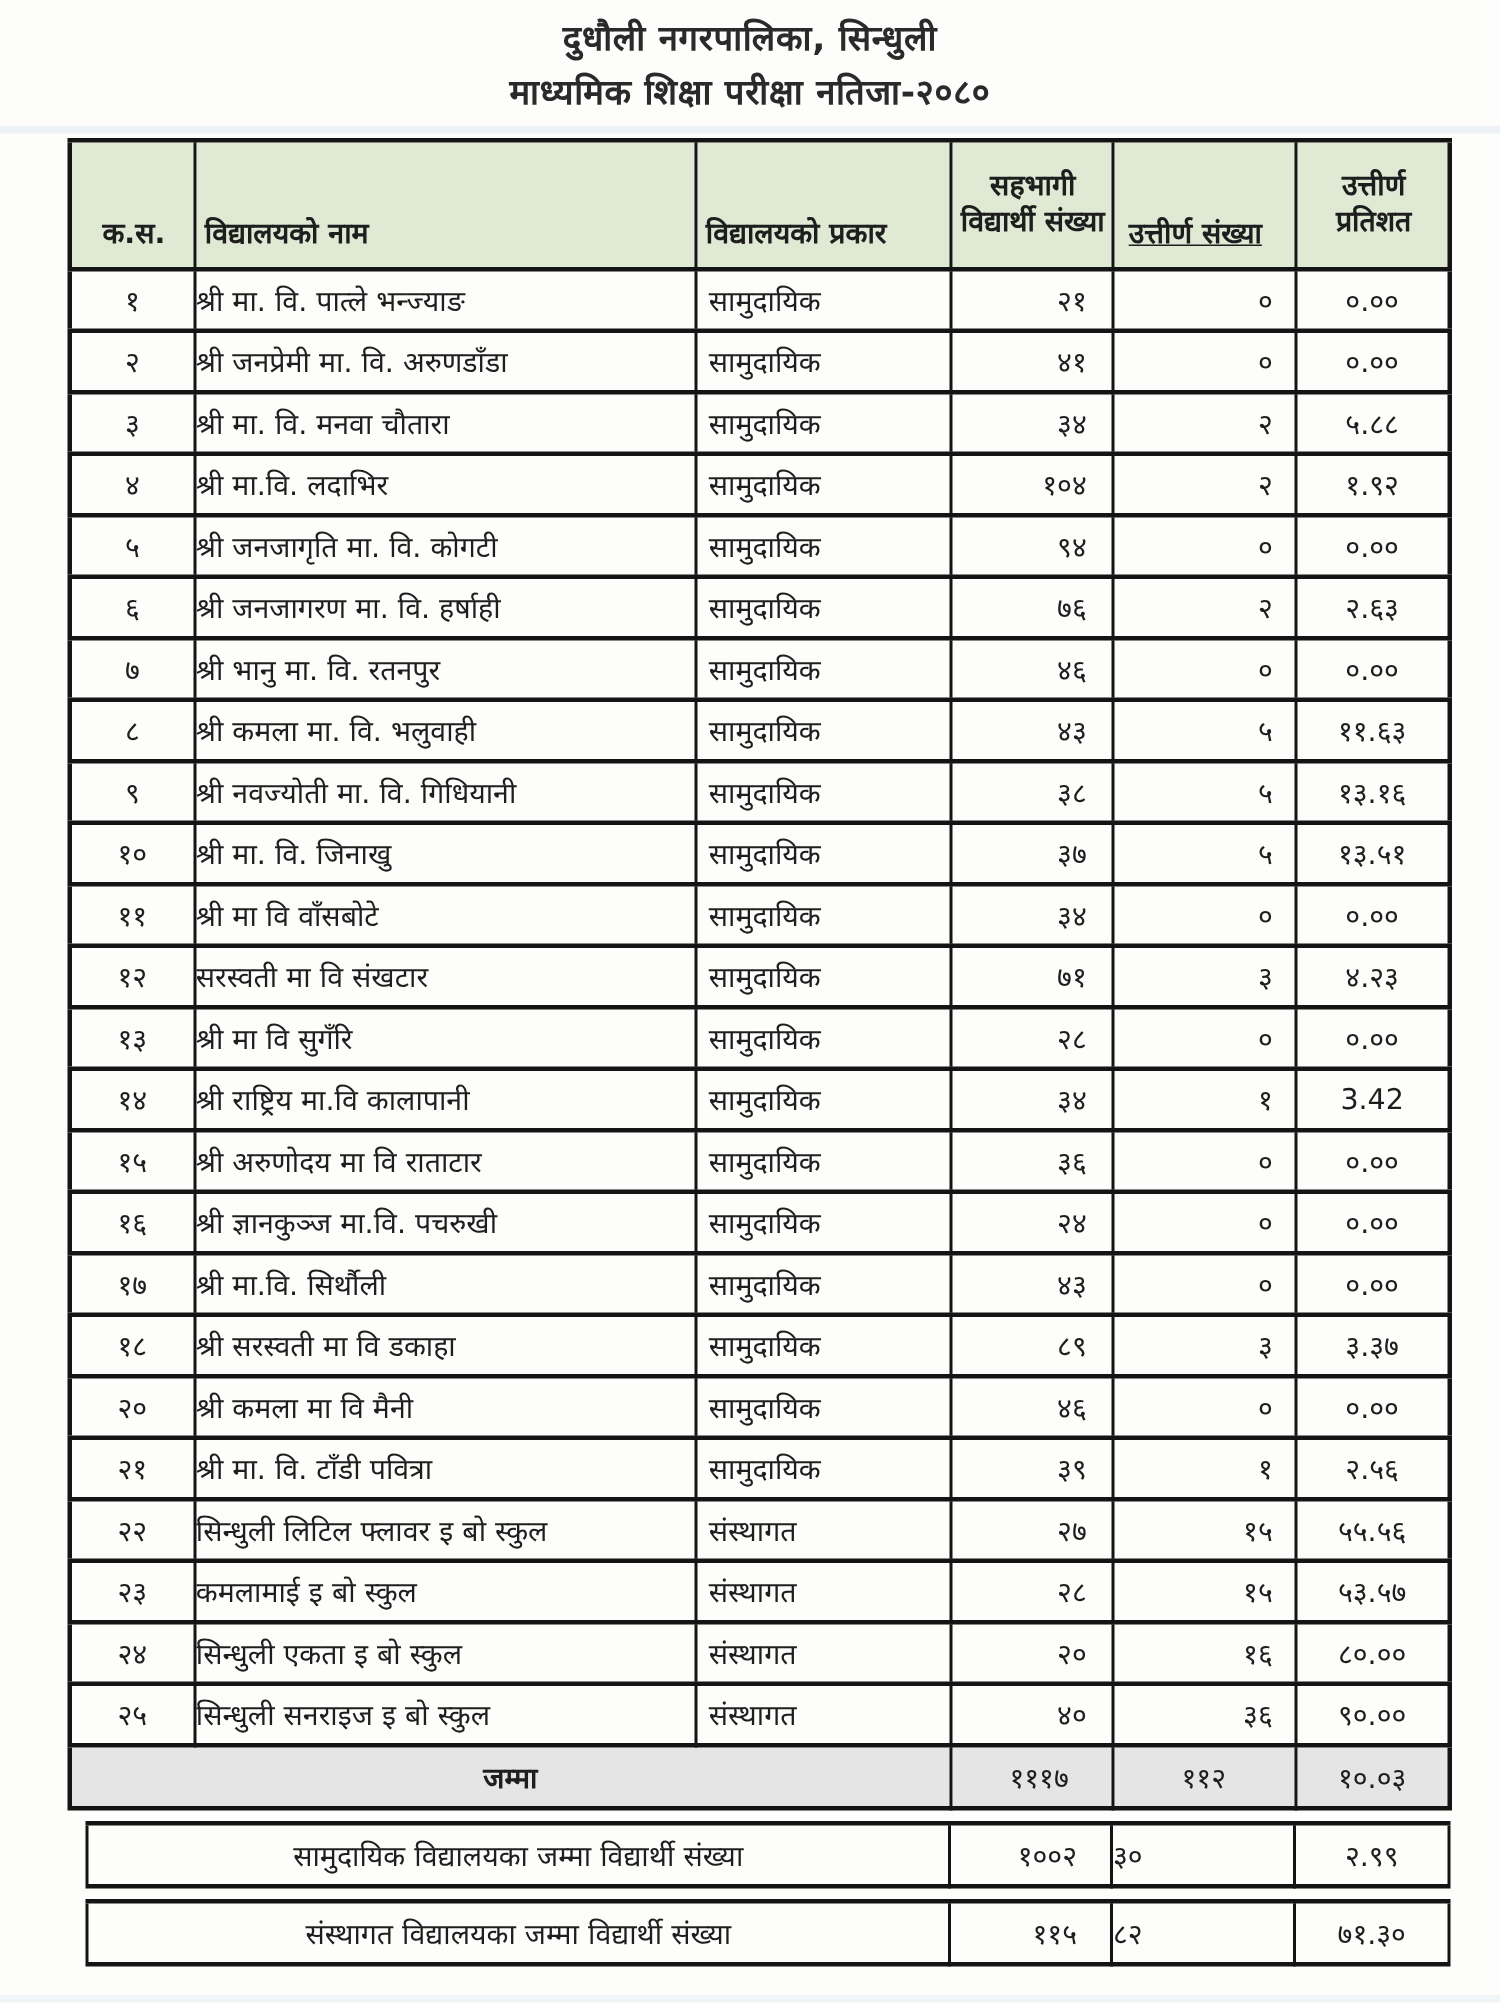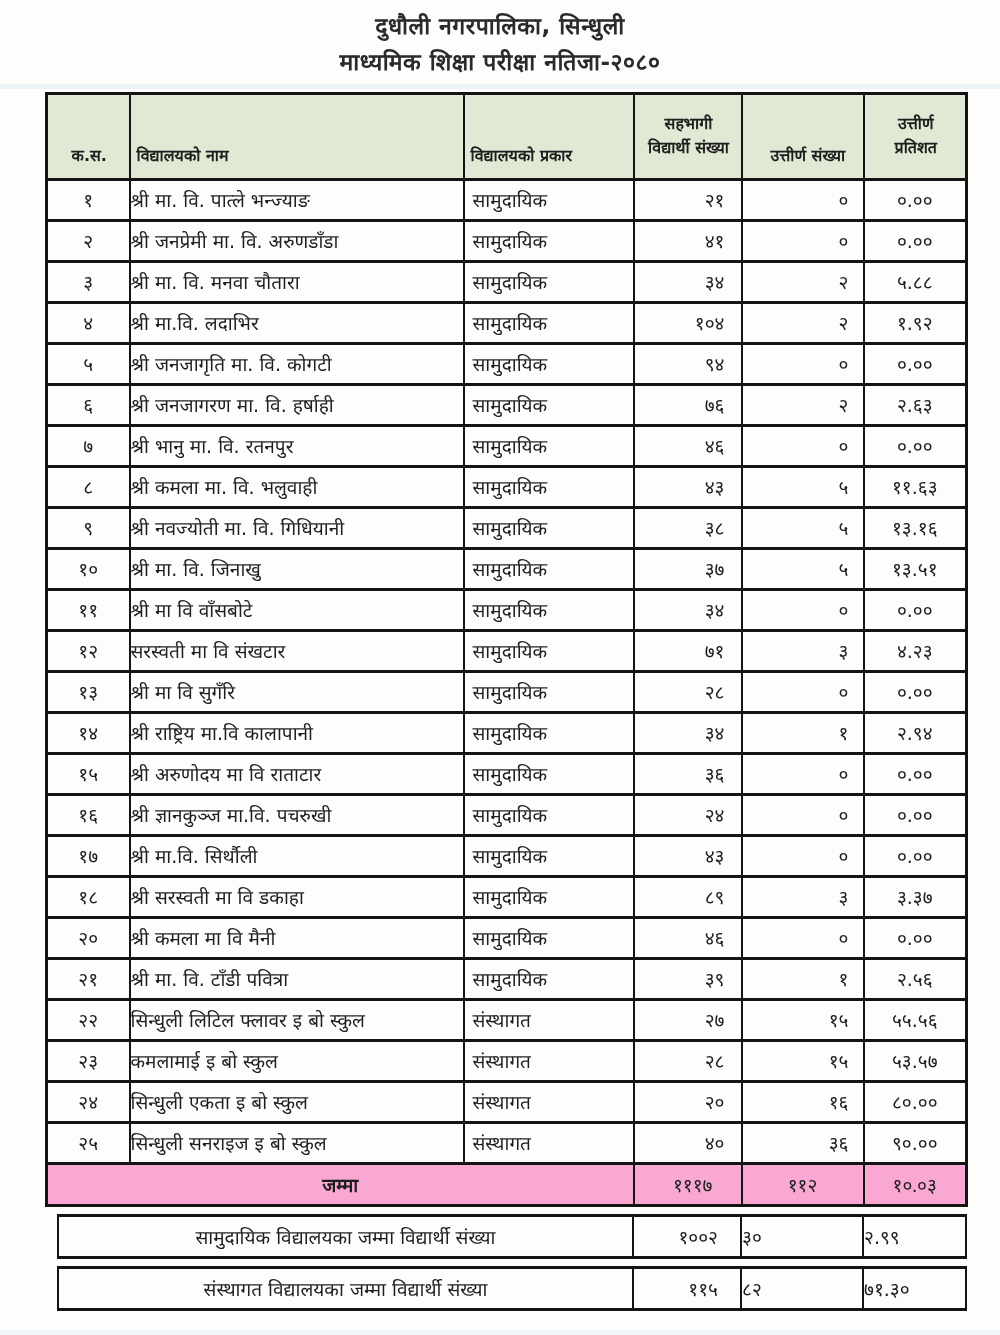--- a/index.html
+++ b/index.html
@@ -33,51 +33,51 @@
     border: 2px solid #141414;
     font-weight: 500;
     overflow: hidden; white-space: nowrap;
   }
   tr { border-top: 3px solid #141414; border-bottom: 3px solid #141414; }
 
   thead th {
     height: 86px;
     background: #dfe9d4;
     vertical-align: bottom;
-    font-size: 16px; font-weight: 600;
+    font-size: 19px; font-weight: 600;
     padding: 4px 4px 10px 6px;
     line-height: 24px;
   }
   th.c-sn { text-align: center; }
   th.c-name { text-align: left; }
   th.c-type { text-align: left; }
   th.c-part { text-align: center; vertical-align: middle; padding-bottom: 6px; }
-  th.c-pass { text-align: left; padding-left: 28px; }
+  th.c-pass { text-align: left; padding-left: 10px; text-decoration: underline; }
   th.c-pct { text-align: center; vertical-align: middle; padding-bottom: 6px; }
 
   tbody td { height: 41px; font-size: 19px; background: #fdfdfb; }
   td.c-sn  { text-align: center; }
   td.c-name{ text-align: left; padding-left: 0; }
   td.c-type{ text-align: left; padding-left: 8px; }
   td.c-part{ text-align: right; padding-right: 16px; }
   td.c-pass{ text-align: right; padding-right: 14px; }
   td.c-pct { text-align: center; }
 
-  tfoot td { height: 42px; font-size: 19px; background: #f9a8d4; font-family: Liberation Serif, serif; }
+  tfoot td { height: 42px; font-size: 19px; background: #e5e5e5; }
   td.t-label { text-align: center; font-weight: 600; }
   td.t-part { text-align: right; padding-right: 28px; }
   td.t-pass { text-align: center; }
   td.t-pct  { text-align: center; }
 
   table.sub { width: 908px; margin: 7px 0 0 12px; border: 1px solid #15803d; }
   table.sub td { height: 42px; font-size: 19px; background: #fdfdfb; }
   td.s-label { text-align: center; font-weight: 500; }
   td.s-part { text-align: right; padding-right: 22px; }
   td.s-pass { text-align: left; padding-right: 16px; }
-  td.s-pct  { text-align: left; }
+  td.s-pct  { text-align: center; }
 </style>
 </head>
 <body>
 
 <div class="scan-tint-top"></div>
 <div class="scan-tint-bottom"></div>
 
 <div class="titles">
   <div class="title-line">दुधौली नगरपालिका, सिन्धुली</div>
   <div class="title-line">माध्यमिक शिक्षा परीक्षा नतिजा-२०८०</div>
@@ -207,21 +207,21 @@
           <td class="c-part">२८</td>
           <td class="c-pass">०</td>
           <td class="c-pct">०.००</td>
         </tr>
         <tr>
           <td class="c-sn">१४</td>
           <td class="c-name">श्री राष्ट्रिय मा.वि कालापानी</td>
           <td class="c-type">सामुदायिक</td>
           <td class="c-part">३४</td>
           <td class="c-pass">१</td>
-          <td class="c-pct">२.९४</td>
+          <td class="c-pct">3.42</td>
         </tr>
         <tr>
           <td class="c-sn">१५</td>
           <td class="c-name">श्री अरुणोदय मा वि राताटार</td>
           <td class="c-type">सामुदायिक</td>
           <td class="c-part">३६</td>
           <td class="c-pass">०</td>
           <td class="c-pct">०.००</td>
         </tr>
         <tr>

